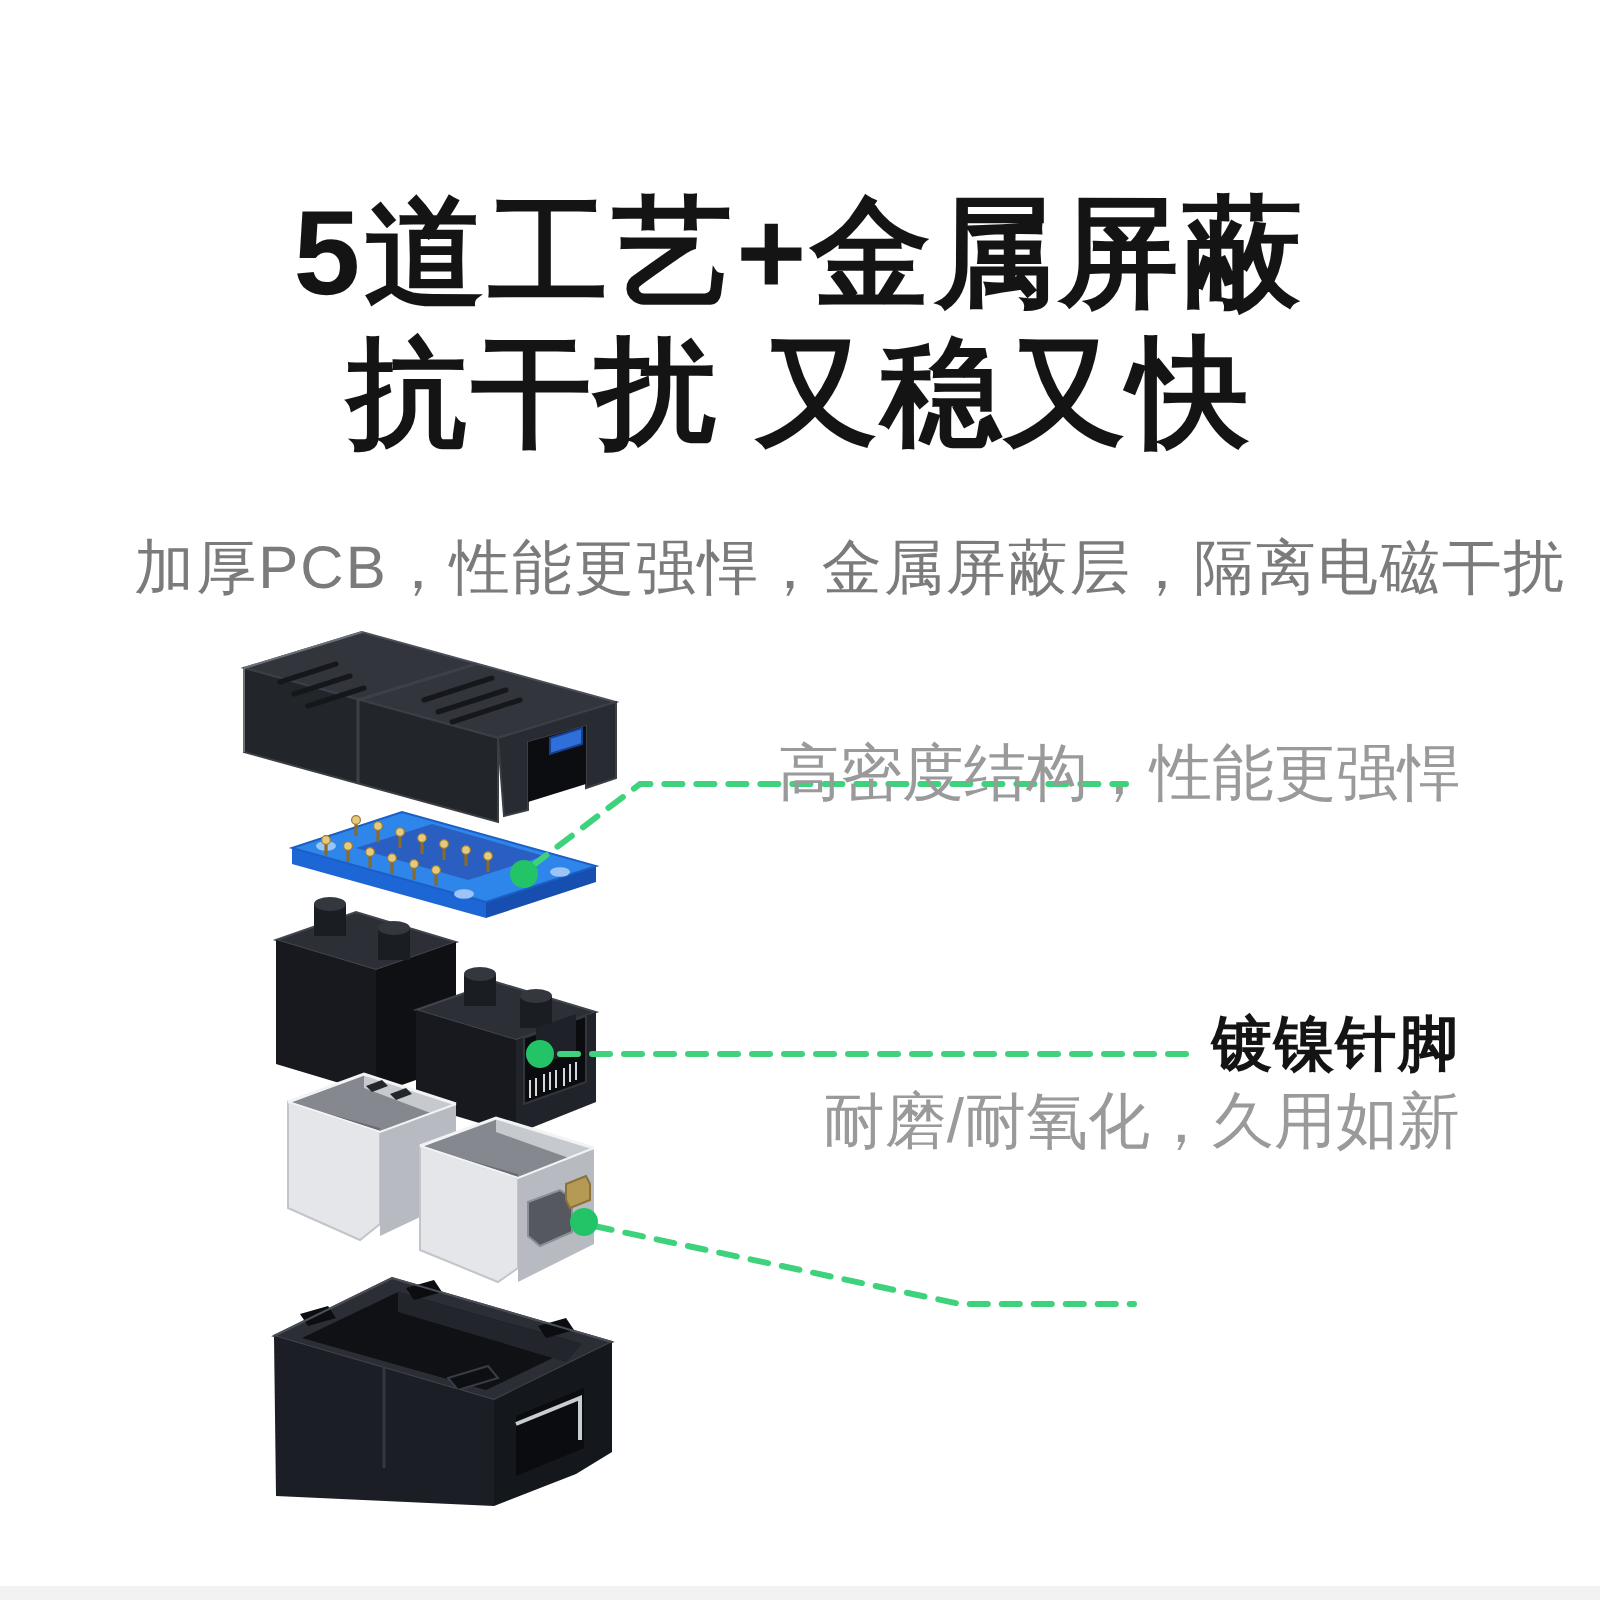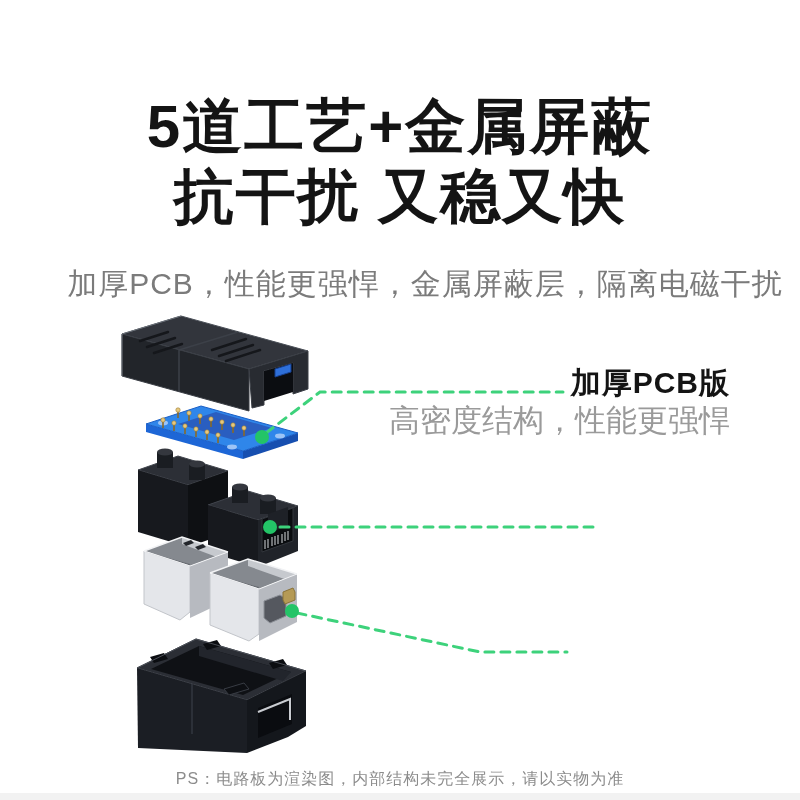--- a/index.html
+++ b/index.html
@@ -189,24 +189,24 @@
       <polyline class="dash" points="266,433 320,392 563,392"></polyline>
       <polyline class="dash" points="280,527 595,527"></polyline>
       <polyline class="dash" points="297,613 480,652 567,652"></polyline>
       <circle class="dot" cx="262" cy="437" r="7"></circle>
       <circle class="dot" cx="270" cy="527" r="7"></circle>
       <circle class="dot" cx="292" cy="611" r="7"></circle>
     </g>
   </svg>
 
   <div class="ann ann1">
-    <div class="ann-title">加厚PCB版</div>
     <div class="ann-desc">高密度结构，性能更强悍</div>
   </div>
 
   <div class="ann ann2">
+    <div class="ann-title">镀镍针脚</div>
+    <div class="ann-desc">耐磨/耐氧化，久用如新</div>
   </div>
 
   <div class="ann ann3">
   </div>
 
-  <div class="footer">PS：电路板为渲染图，内部结构未完全展示，请以实物为准</div>
 </div>
 
 </body></html>

